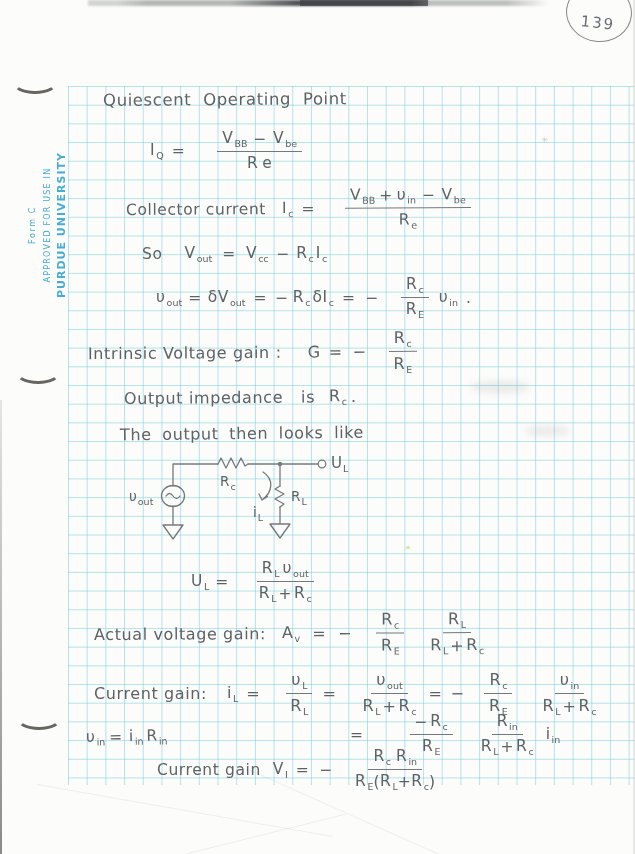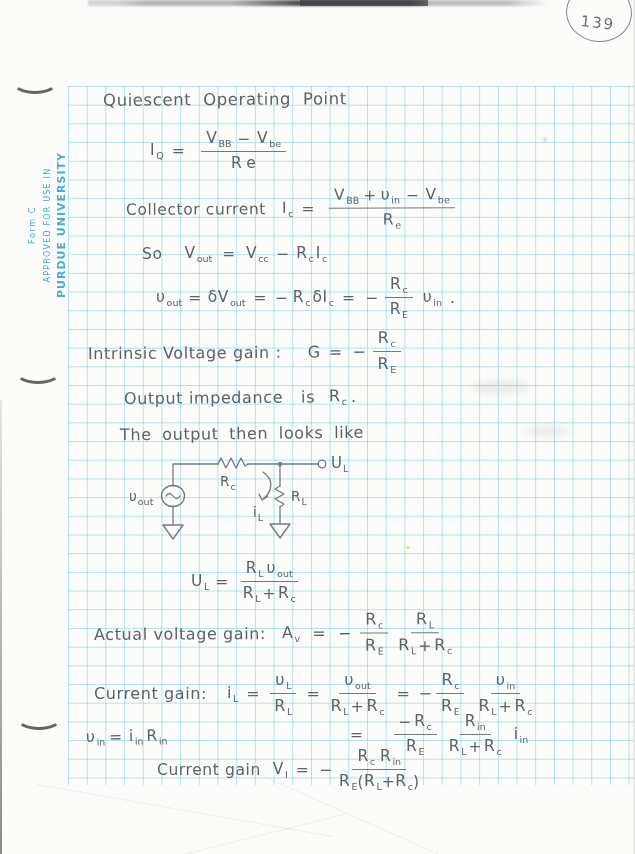--- a/index.html
+++ b/index.html
@@ -35,21 +35,21 @@
   .pagenum{position:absolute;left:566px;top:-17px;width:66px;height:59px;border:1.5px solid #85888a;
         border-radius:50%;transform:rotate(6deg);display:flex;align-items:flex-end;justify-content:center;
         padding-bottom:9px;box-sizing:border-box;font-size:15px;letter-spacing:2px;color:#686c70;}
   
   .fline{position:absolute;display:flex;align-items:center;font-size:15.5px;letter-spacing:.6px;
         white-space:pre;color:#5d6267;}
   .t{white-space:pre;}
   .var{display:inline-block;}
   sub{font-size:9.5px;vertical-align:-4px;margin-left:1px;letter-spacing:0;}
   .gap{display:inline-block;flex:0 0 auto;}
-  .frac{display:inline-flex;flex-direction:column;align-items:center;margin:0 2px;}
+  .frac{display:inline-flex;flex-direction:column;align-items:center;margin:0 2px;padding-left:16px;}
   .num{display:inline-flex;align-items:center;padding:0 5px 2px;border-bottom:1.5px solid rgba(93,98,103,.85);}
   .den{display:inline-flex;align-items:center;padding-top:2px;}
   .sz16{font-size:16px;} .sz17{font-size:16.5px;}
   .faint{position:absolute;left:541px;top:135px;font-size:9px;opacity:.3;}
   
   .circuit{position:absolute;left:125px;top:448px;width:250px;height:105px;}
   .clabel{position:absolute;font-size:13.5px;color:#5d6267;white-space:pre;}
 </style>
 </head>
 <body>

